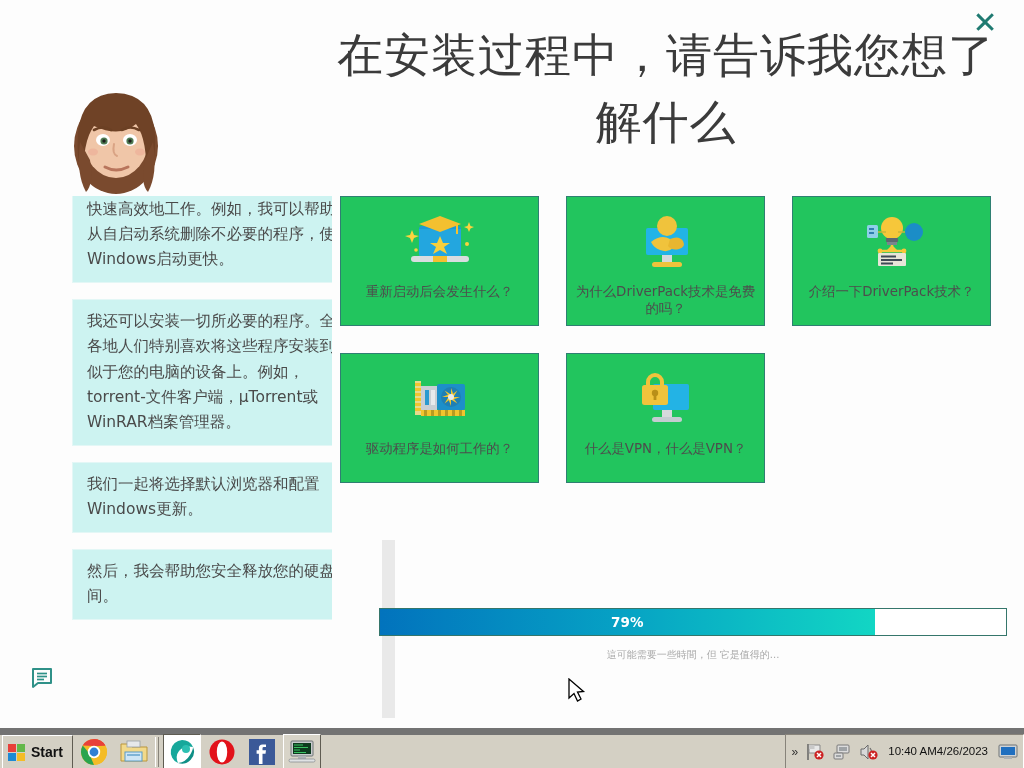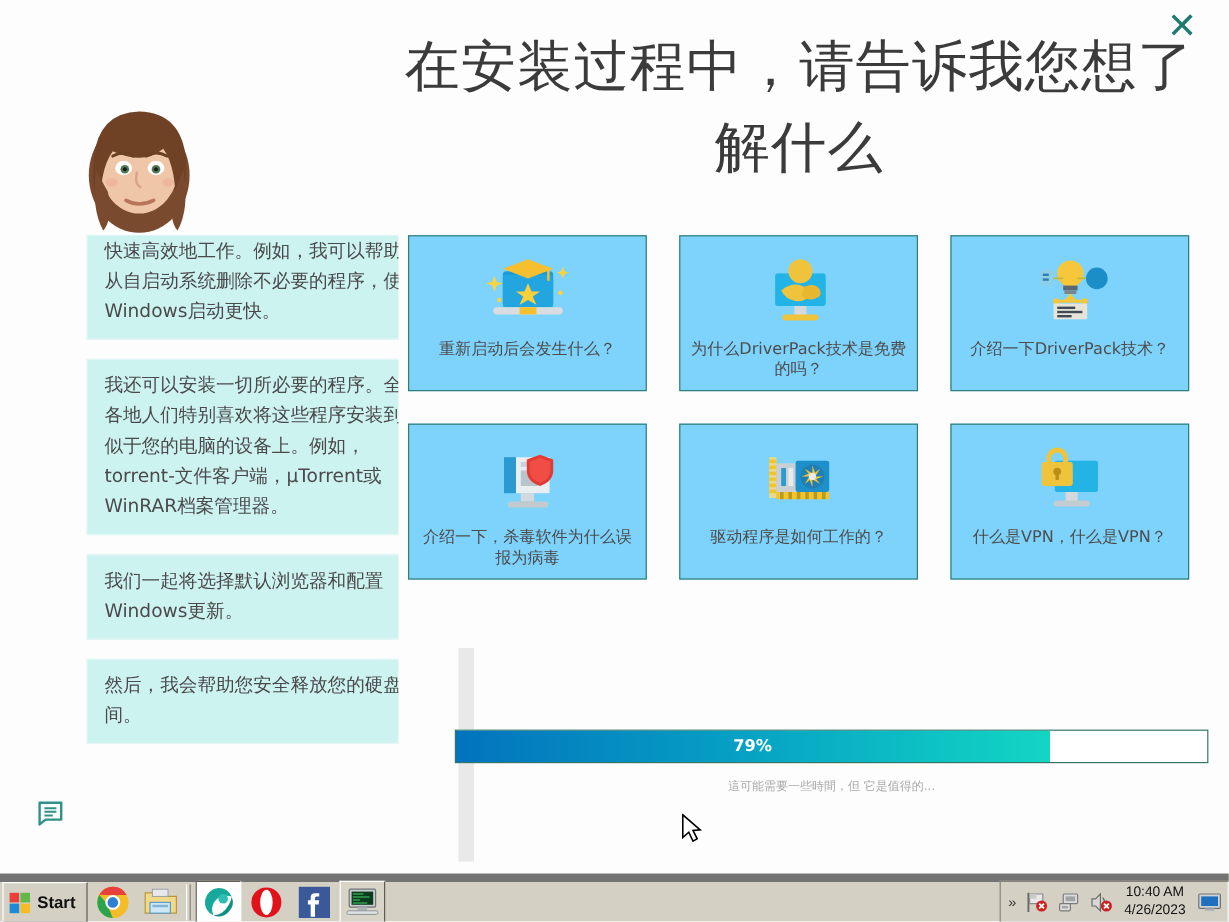--- a/index.html
+++ b/index.html
@@ -91,21 +91,21 @@
     left: 340px; top: 196px;
     width: 652px;
     display: grid;
     grid-template-columns: repeat(3, 199px);
     grid-template-rows: 130px 130px;
     gap: 27px 27px;
     z-index: 6;
   }
   .card {
     border: 1px solid #2f7f72;
-    background: #7dd3fc;
+    background: #22c55e;
     display: flex;
     flex-direction: column;
     align-items: center;
     justify-content: flex-start;
     padding-top: 10px;
     cursor: pointer;
   }
   .card-icon {
     height: 72px; width: 100%;
     display: flex; align-items: center; justify-content: center;
@@ -212,21 +212,21 @@
     margin-left: auto;
     display: flex; align-items: center;
     height: 36px;
     padding: 0 4px 0 6px;
     border: 1px solid;
     border-color: #87837a #ffffff #ffffff #87837a;
     background: #d4d0c4;
     gap: 7px;
   }
   .tray-clock {
-    display: flex; flex-direction: column; align-items: center;
+    display: flex; flex-direction: row; align-items: center;
     font-size: 11.5px; color: #111; line-height: 1.25;
     font-family: "Liberation Sans", sans-serif;
     padding: 0 2px;
   }
 </style>
 </head>
 <body>
 
 <div id="screen">
 
@@ -330,35 +330,20 @@
           <g fill="#3f4a55">
             <rect x="28" y="43.5" width="15" height="2"></rect>
             <rect x="28" y="47" width="21" height="2"></rect>
             <rect x="28" y="50.5" width="12" height="2"></rect>
           </g>
         </svg>
       </div>
       <div class="card-label">介绍一下DriverPack技术？</div>
     </div>
 
-    <div class="card">
-      <div class="card-icon">
-        <svg viewBox="0 0 78 62" width="78" height="62">
-          <rect x="19" y="12" width="10" height="30" fill="#2a9ad0"></rect>
-          <rect x="29" y="12" width="28" height="30" fill="#e9eef1"></rect>
-          <rect x="33" y="16" width="20" height="4" fill="#c8d2d8"></rect>
-          <rect x="33" y="23" width="14" height="13" fill="#b9c5cc"></rect>
-          <path d="M49 10 l11 4 v9 q0 9 -11 13 q-11 -4 -11 -13 v-9z" fill="#e23b35"></path>
-          <path d="M49 12.5 l8.6 3.2 v7.4 q0 7 -8.6 10.3 q-8.6 -3.3 -8.6 -10.3v-7.4z" fill="#f04d45"></path>
-          <rect x="33" y="42" width="11" height="7" fill="#d3d9dd"></rect>
-          <rect x="22" y="49" width="34" height="5" rx="2.5" fill="#c2cace"></rect>
-        </svg>
-      </div>
-      <div class="card-label">介绍一下，杀毒软件为什么误报为病毒</div>
-    </div>
 
     <div class="card">
       <div class="card-icon">
         <svg viewBox="0 0 78 62" width="78" height="62">
           <rect x="14" y="12" width="6" height="34" fill="#e8d98c"></rect>
           <g fill="#f2c52e">
             <rect x="14" y="14" width="6" height="3"></rect>
               <rect x="14" y="19" width="6" height="3"></rect>
             <rect x="14" y="24" width="6" height="3"></rect>
               <rect x="14" y="29" width="6" height="3"></rect>

